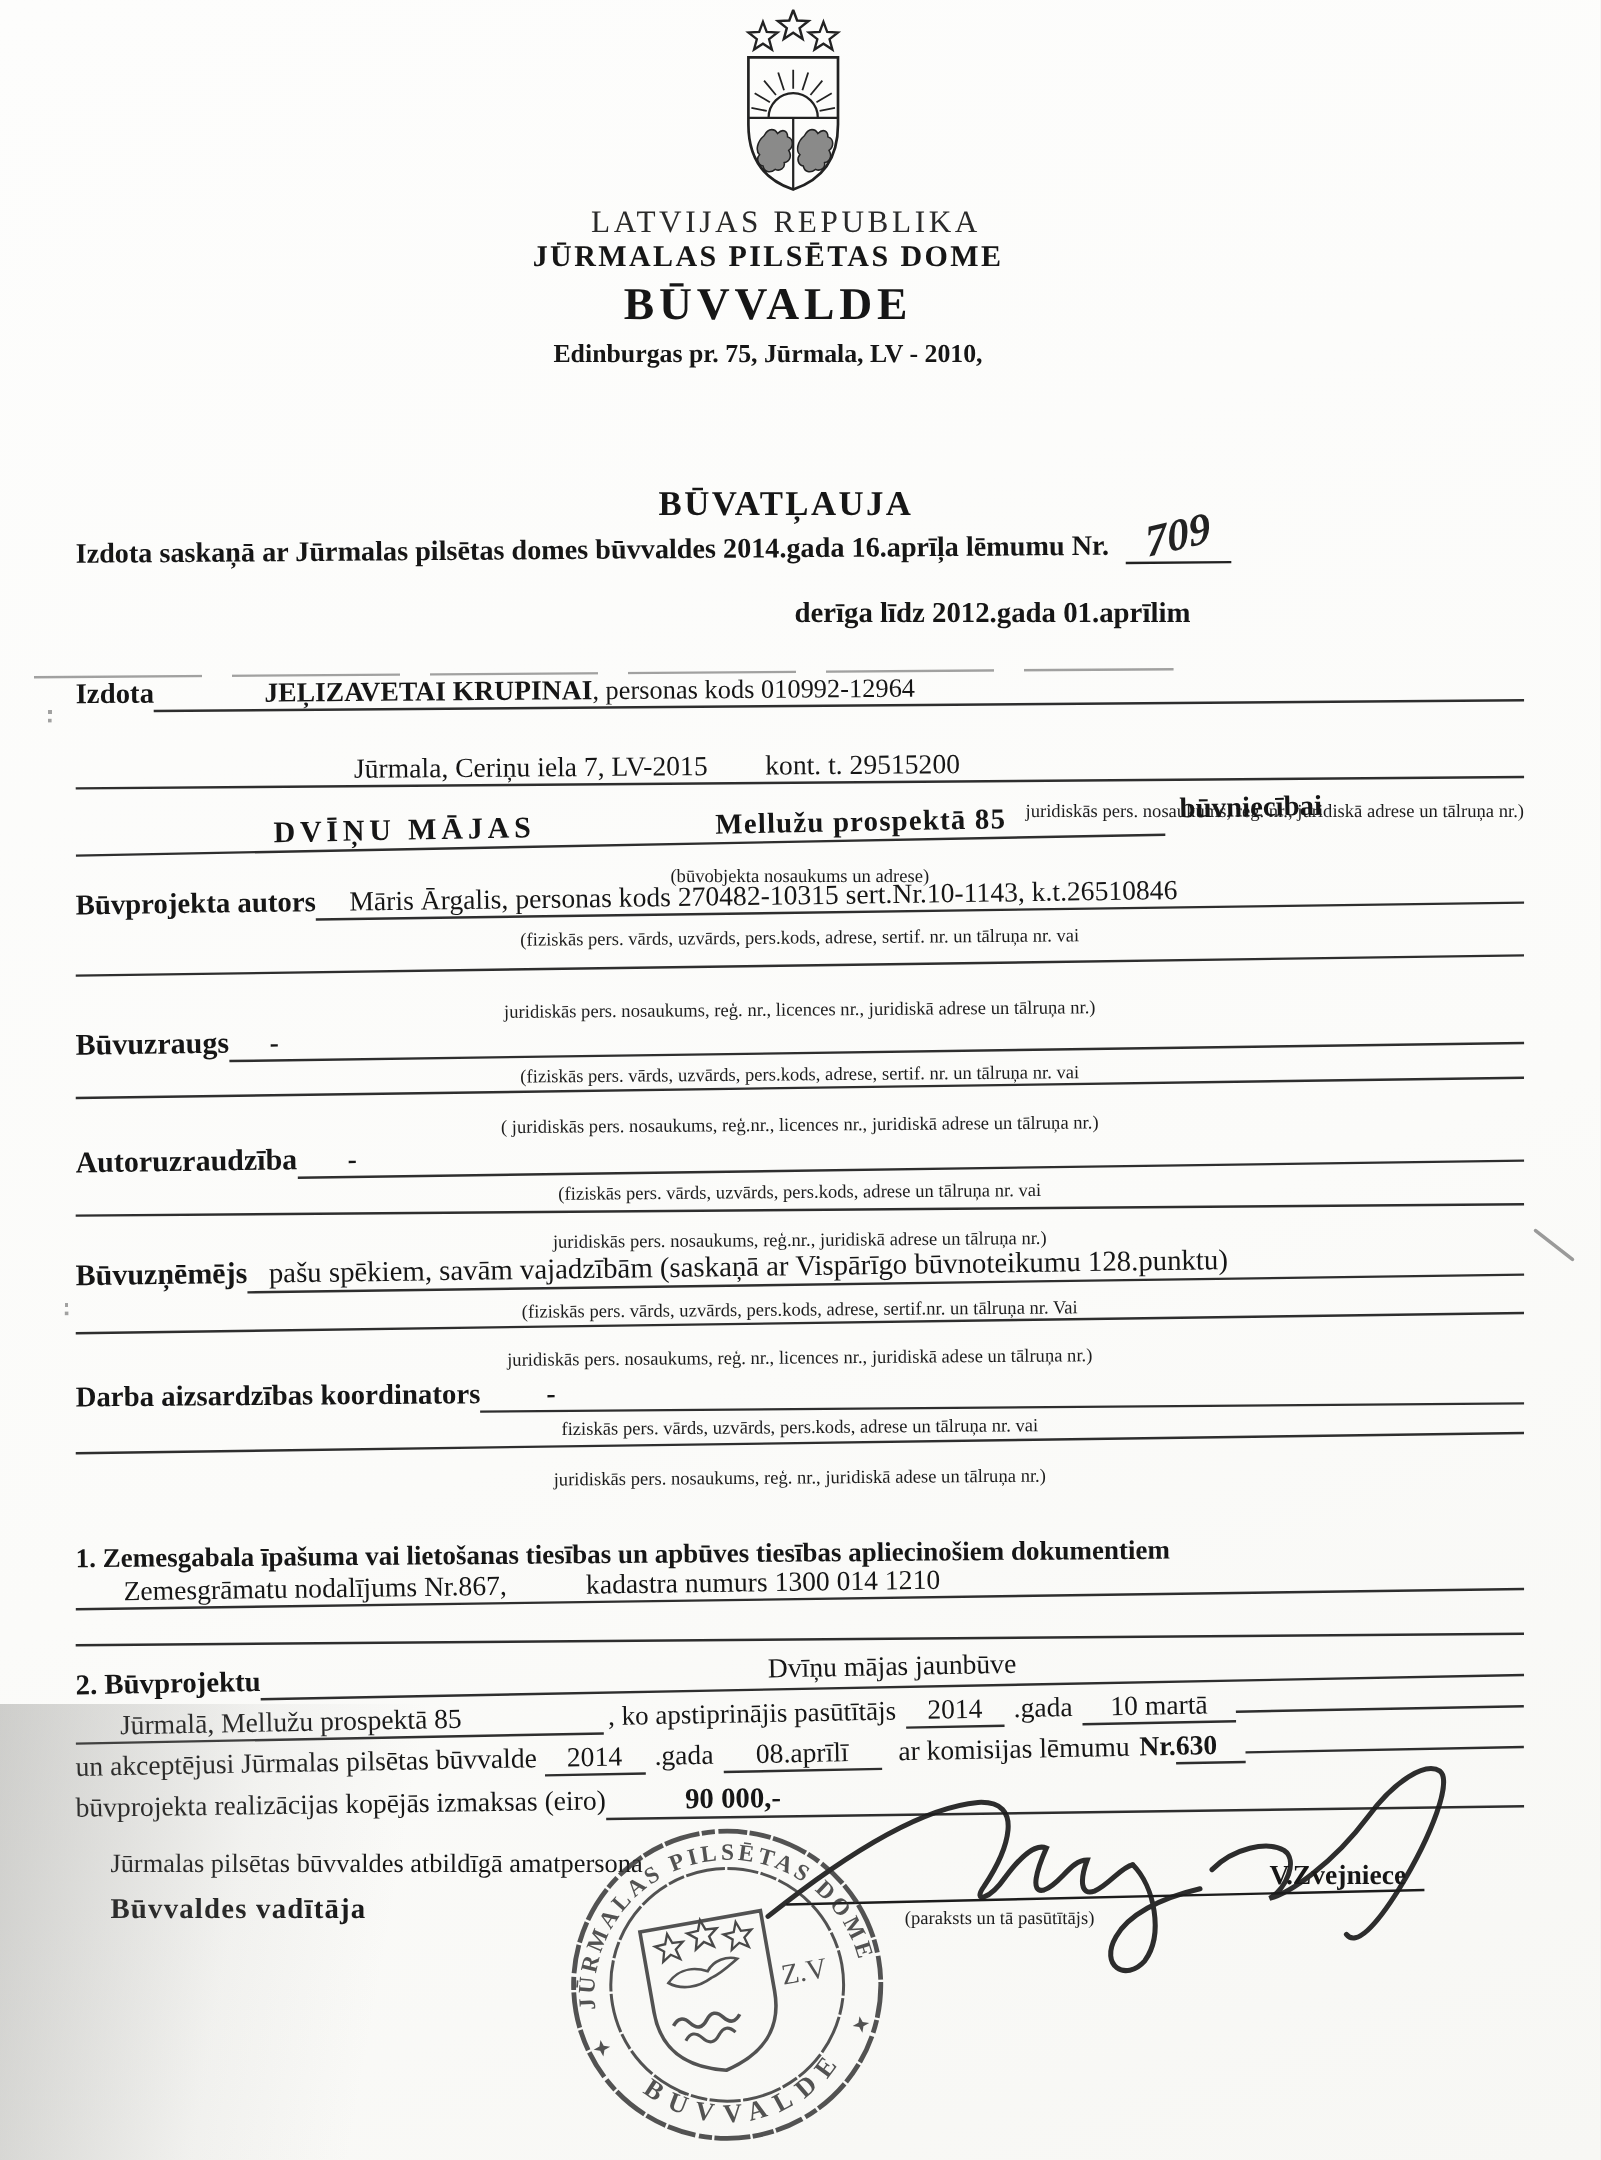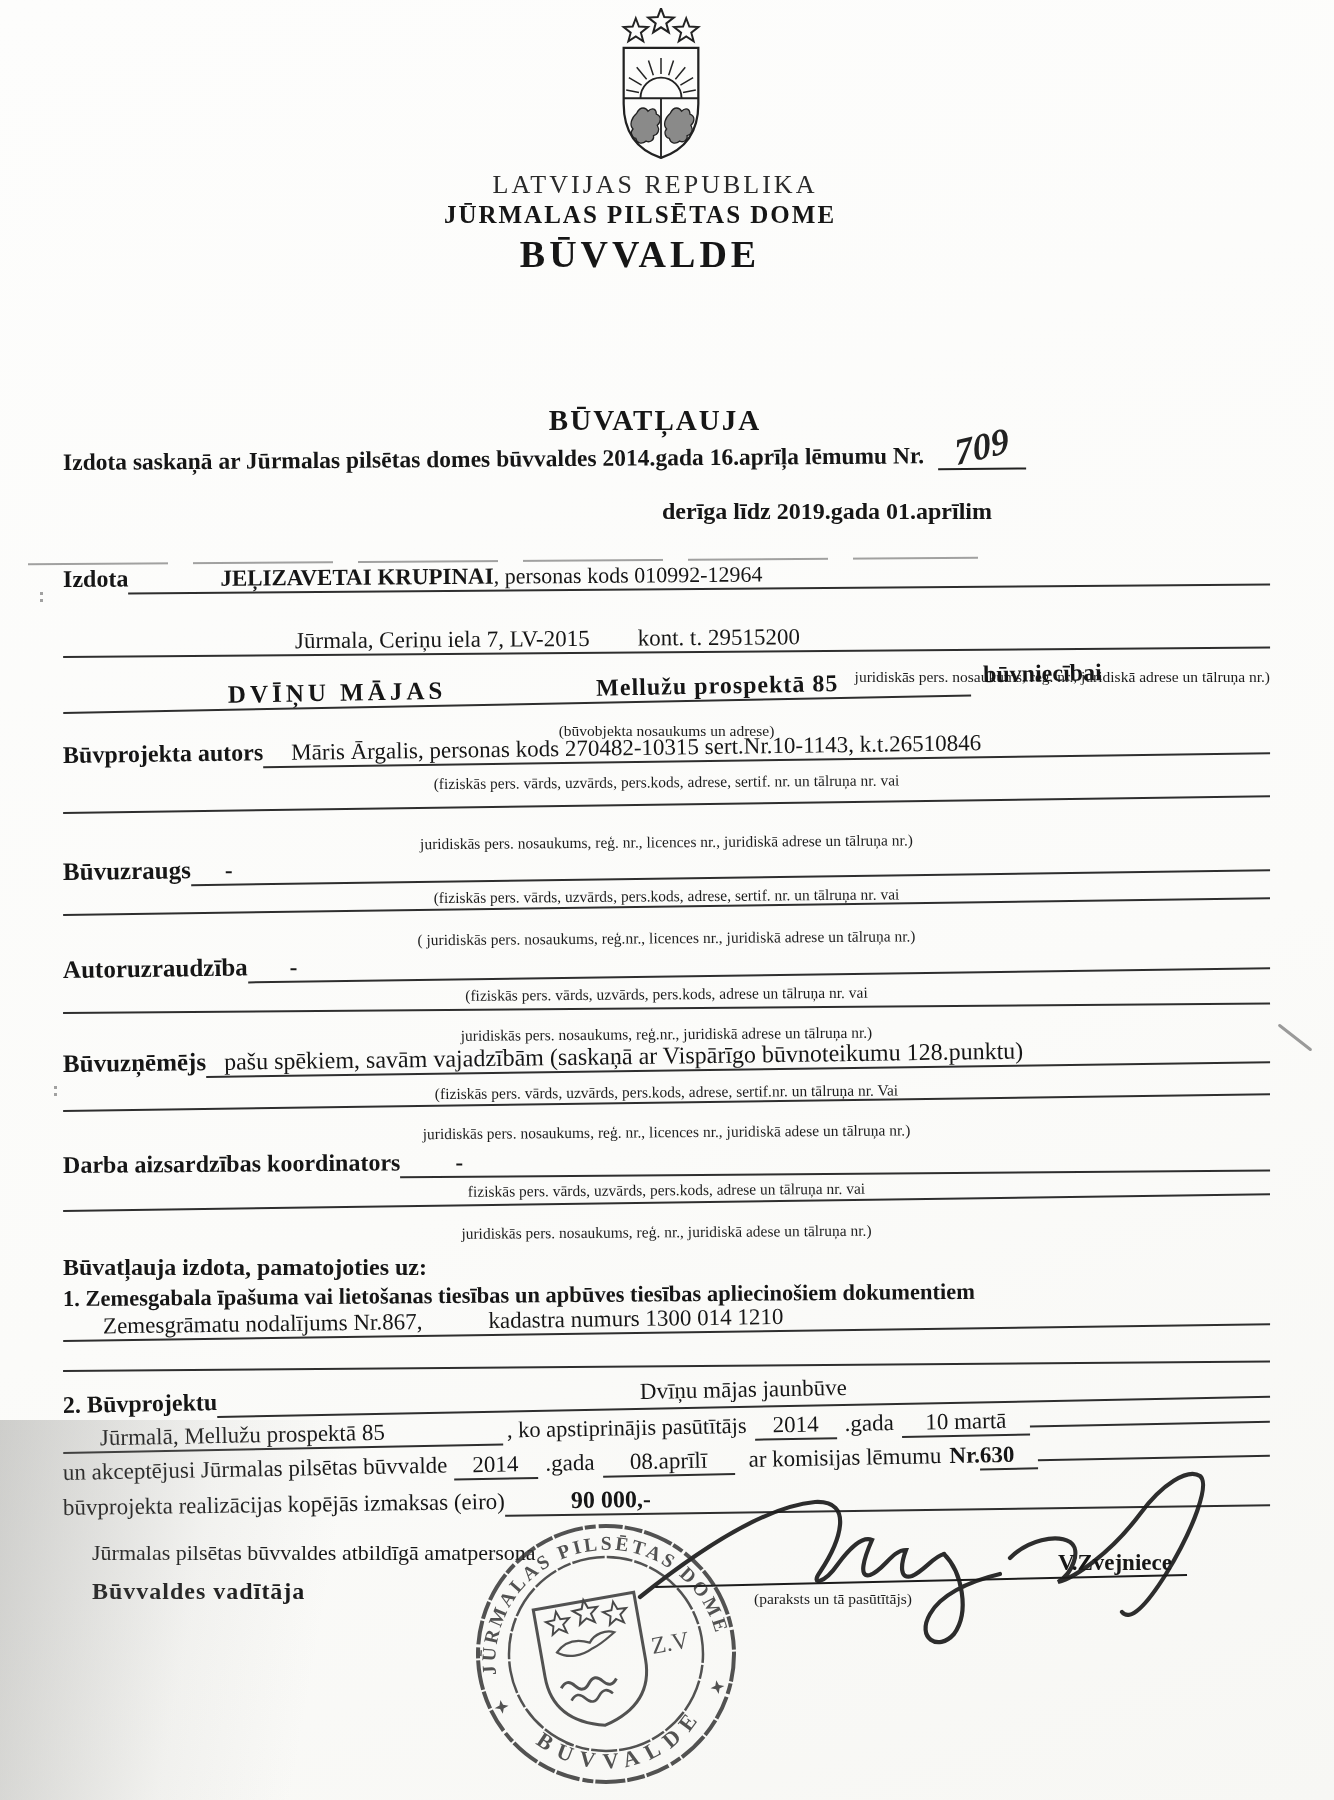--- a/index.html
+++ b/index.html
@@ -73,29 +73,30 @@
         <line x1="80.8" y1="82" x2="94.4" y2="74"></line>
       <line x1="83.6" y1="89.8" x2="97.3" y2="87.2"></line>
     </g>
     <path d="M 34 112 c 4 -8 10 -6 12 -2 c 5 -5 9 -2 9 3 c 6 2 5 9 1 12 c 3 5 1 10 -4 11 c 1 5 -4 8 -8 6 c -5 4 -10 2 -11 -3 c -5 -1 -6 -7 -3 -10 c -4 -4 -2 -12 4 -17 z" fill="#2c2c2c" fill-opacity="0.55" stroke="#222" stroke-width="1.4"></path>
     <path d="M 70 112 c 4 -8 10 -6 12 -2 c 5 -5 9 -2 9 3 c 6 2 5 9 1 12 c 3 5 1 10 -4 11 c 1 5 -4 8 -8 6 c -5 4 -10 2 -11 -3 c -5 -1 -6 -7 -3 -10 c -4 -4 -2 -12 4 -17 z" fill="#2c2c2c" fill-opacity="0.55" stroke="#222" stroke-width="1.4"></path>
   </svg>
 
   <div class="abs ctr country">LATVIJAS REPUBLIKA</div>
   <div class="abs ctr municipality">JŪRMALAS PILSĒTAS DOME</div>
   <div class="abs ctr office">BŪVVALDE</div>
+  <div class="abs ctr hq-addr">Edinburgas pr. 75, Jūrmala, LV - 2010,</div>
 
   <div class="abs ctr doc-title">BŪVATĻAUJA</div>
 
   <div class="frow tA" style="top:436px;">
     <span class="b" style="font-size:23.5px;">Izdota saskaņā ar Jūrmalas pilsētas domes būvvaldes 2014.gada 16.aprīļa lēmumu Nr.</span>
     <span class="hand-wrap"><span class="hand">709</span></span>
   </div>
 
-  <div class="abs b" style="top:498px;left:662px;font-size:24px;">derīga līdz 2019.gada 01.aprīlim</div>
+  <div class="abs b" style="top:498px;left:662px;font-size:24px;">derīga līdz 2012.gada 01.aprīlim</div>
 
   <div class="artifact-line"></div>
   <div class="speck" style="top:592px;left:40px;"></div>
   <div class="speck" style="top:1086px;left:54px;"></div>
   <div class="penmark"></div>
 
   <div class="frow tA" style="top:566px;">
     <span class="lbl" style="font-size:24px;font-family:Liberation Serif, serif;">Izdota</span>
     <span class="fill"><span style="padding-left:92px;" class="b val">JEĻIZAVETAI  KRUPINAI</span><span class="val" style="font-size:22px;">, personas kods 010992-12964</span></span>
   </div>
@@ -143,21 +144,20 @@
   <div class="cap tA" style="top:1128px;">juridiskās pers. nosaukums, reģ. nr., licences nr., juridiskā adese un tālruņa nr.)</div>
 
   <div class="frow tA" style="top:1152px;">
     <span class="lbl">Darba aizsardzības koordinators</span>
     <span class="fill"><span class="val b" style="padding-left:55px;">-</span></span>
   </div>
   <div class="cap tA" style="top:1186px;">fiziskās pers. vārds, uzvārds, pers.kods, adrese un tālruņa nr. vai</div>
   <div class="blankline tB" style="top:1192px;height:18px;"></div>
   <div class="cap tA" style="top:1228px;">juridiskās pers. nosaukums, reģ. nr., juridiskā adese un tālruņa nr.)</div>
 
-  <div class="abs b" style="top:1254px;left:63px;font-size:24px;">Būvatļauja izdota, pamatojoties uz:</div>
   <div class="abs b tA" style="top:1286px;left:63px;right:64px;font-size:22.5px;transform-origin:left center;">1.   Zemesgabala īpašuma vai lietošanas tiesības un apbūves tiesības apliecinošiem dokumentiem</div>
   <div class="frow tB" style="top:1314px;">
     <span class="fill"><span class="val" style="padding-left:40px;">Zemesgrāmatu nodalījums Nr.867,</span><span class="val" style="padding-left:66px;">kadastra numurs 1300 014 1210</span></span>
   </div>
   <div class="blankline tA" style="top:1356px;height:14px;"></div>
 
   <div class="frow tC" style="top:1392px;">
     <span class="lbl">2. Būvprojektu</span>
     <span class="fill ctr"><span class="val" style="display:inline-block;transform:translateY(-3px);">Dvīņu mājas jaunbūve</span></span>
   </div>

